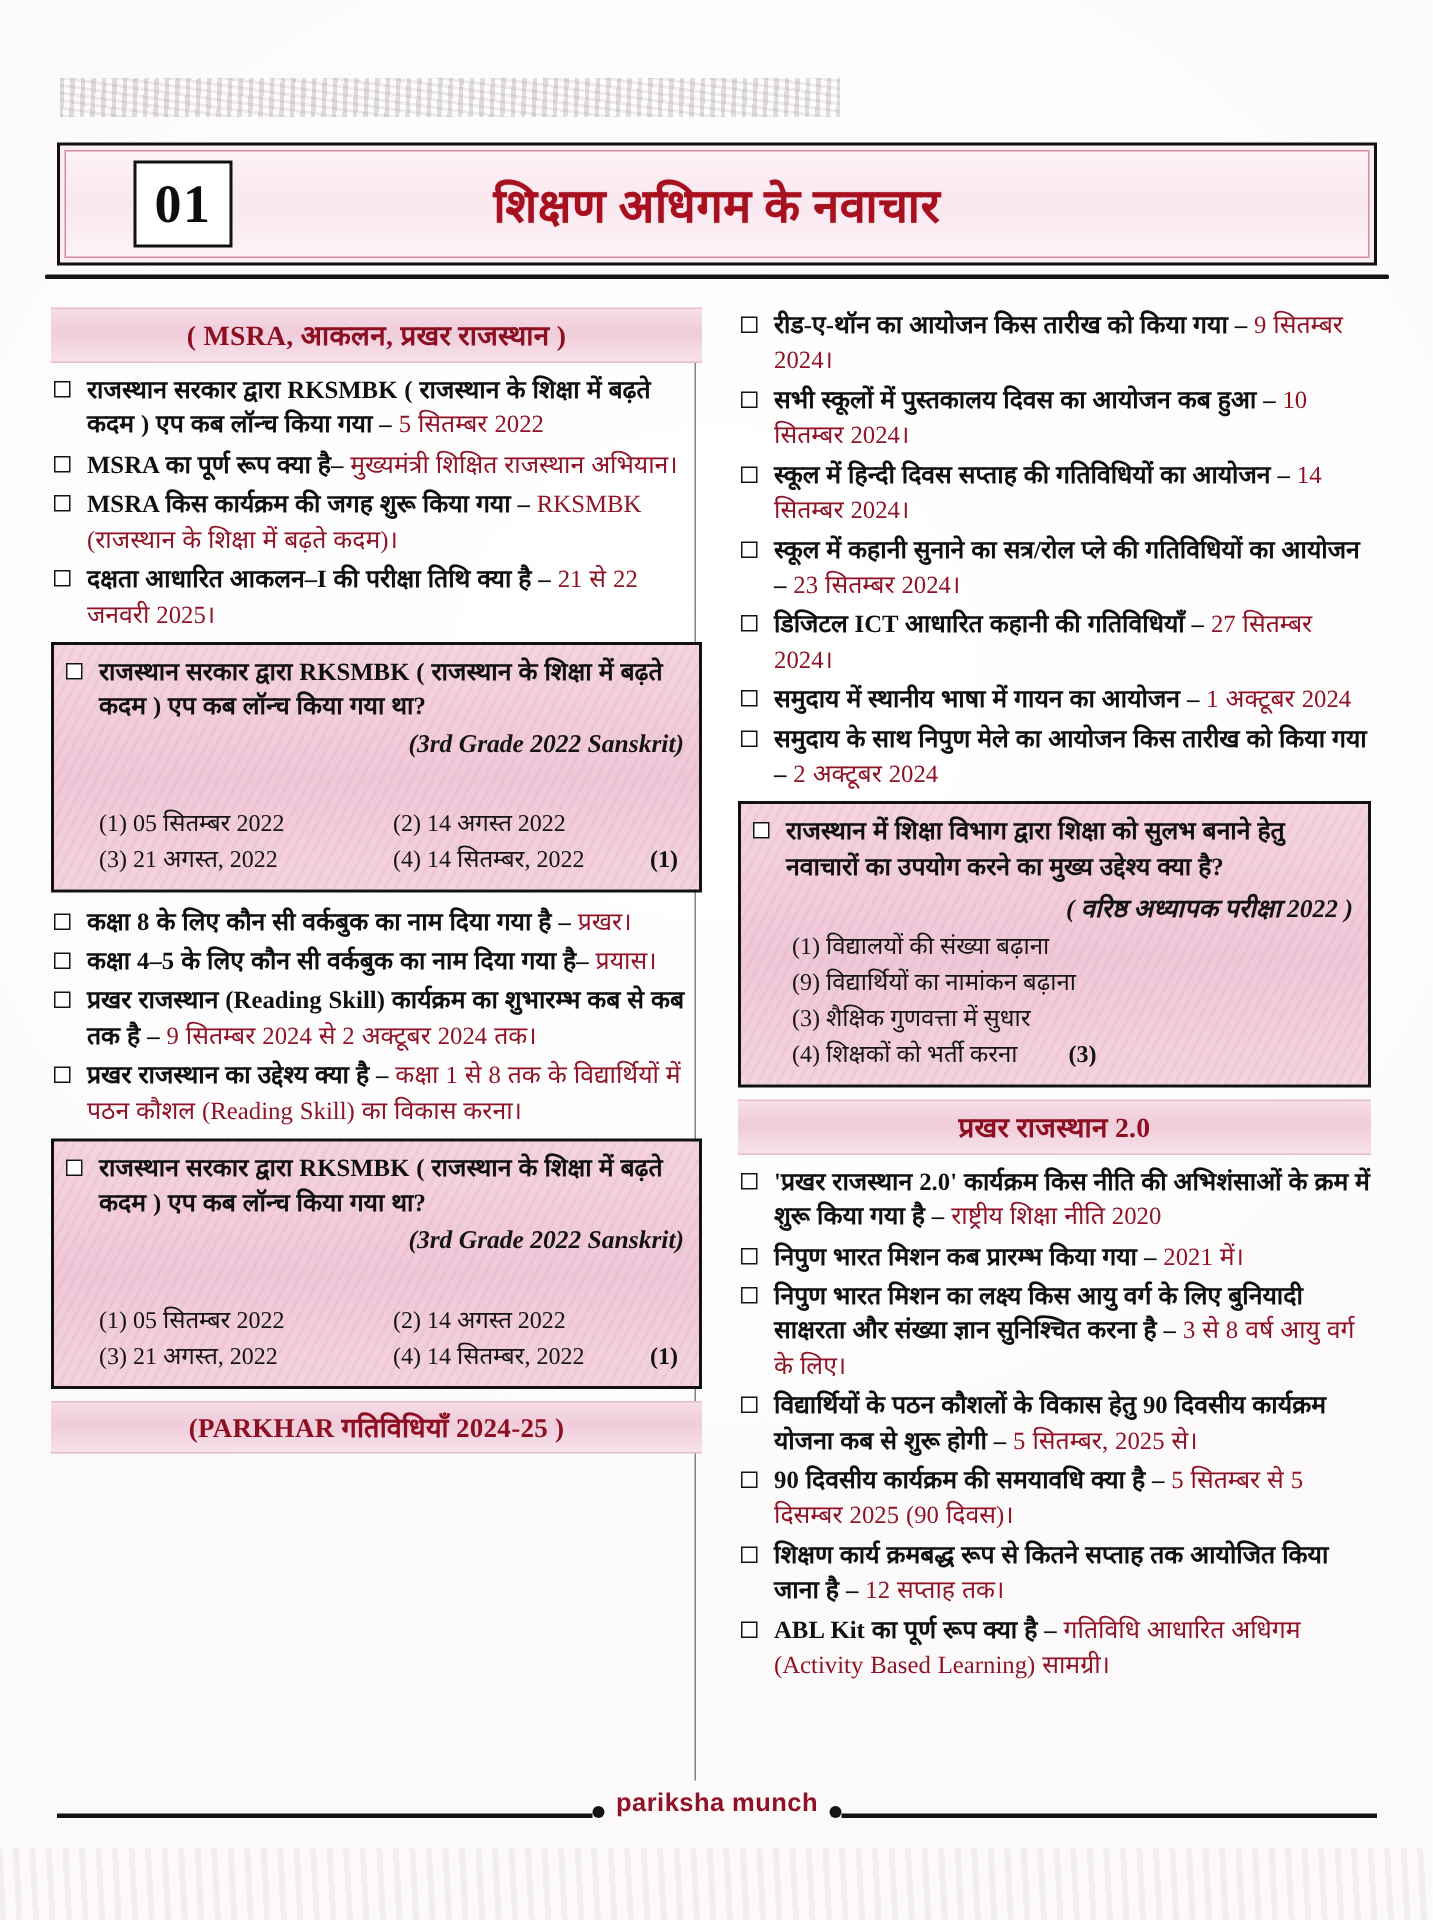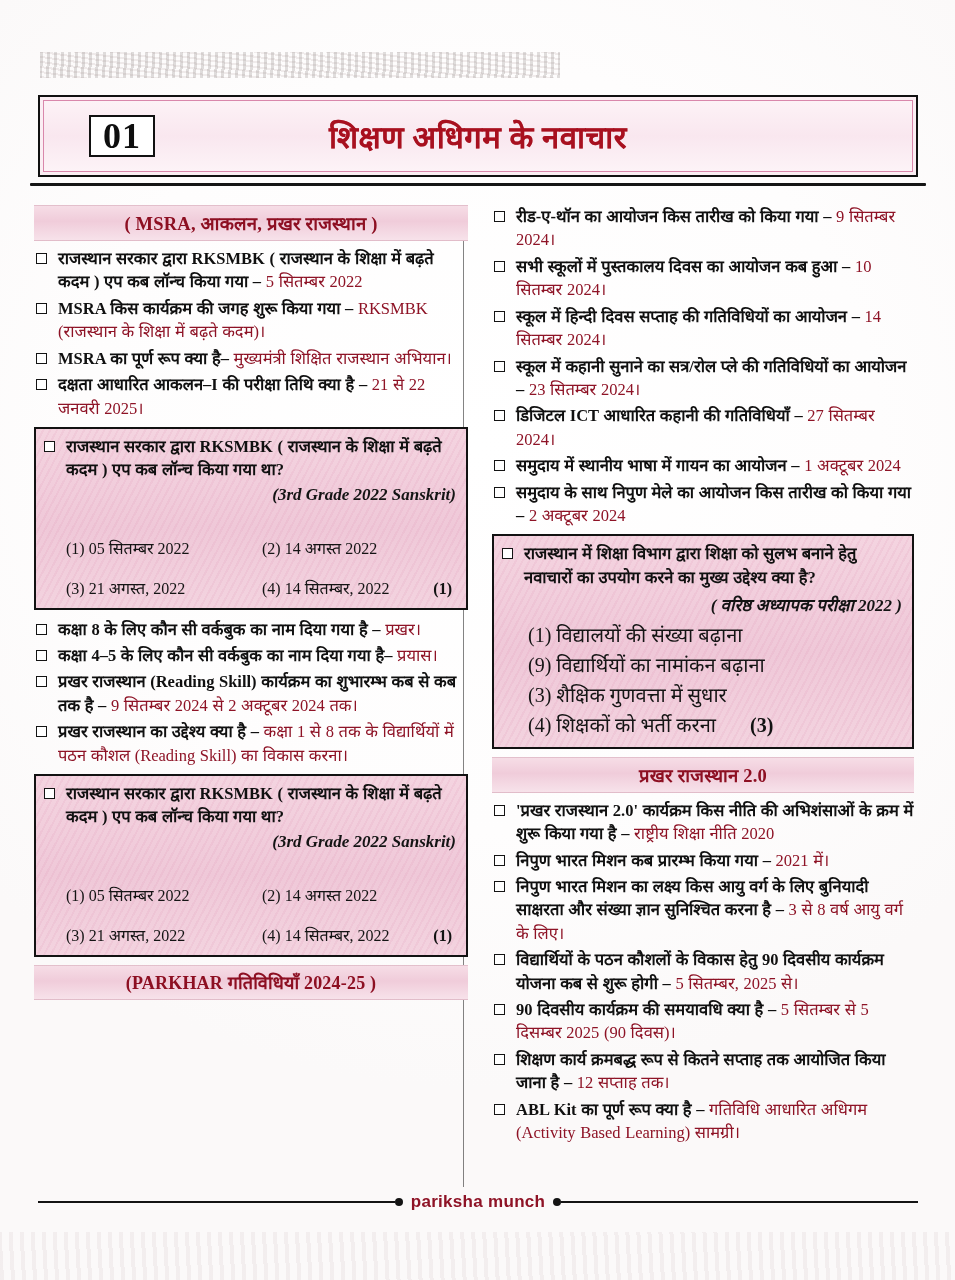--- a/index.html
+++ b/index.html
@@ -51,21 +51,21 @@
     left: 5px; right: 5px; top: 5px; bottom: 5px;
     border: 1.5px solid #d987ab;
     background: linear-gradient(180deg, #fdf2f6 0%, #f9e7ef 50%, #fdf3f7 100%);
     display: flex;
     align-items: center;
   }
   .chapter-num {
     position: absolute;
     left: 45px; top: 50%;
     transform: translateY(-50%);
-    width: 66px; height: 42px;
+    width: 66px; height: 58px;
     border: 2.5px solid #111;
     background: #fff;
     display: flex;
     align-items: center;
     justify-content: center;
     font-family: "Liberation Serif", serif;
     font-weight: bold;
     font-size: 36px;
     color: #0e0e0e;
     letter-spacing: 1px;
@@ -174,30 +174,30 @@
     font-family: "Liberation Serif", serif;
     font-style: italic;
     font-weight: bold;
     font-size: 17px;
     color: #141414;
     margin: 4px 2px 4px 0;
   }
   .mcq-opts-grid {
     display: grid;
     grid-template-columns: 1fr 1fr;
-    row-gap: 17px;
+    row-gap: 1px;
     padding-left: 24px;
     font-size: 16px;
     color: #141414;
     line-height: 1.45;
     margin-top: 32px;
   }
   .mcq-opts-col {
     padding-left: 28px;
-    font-size: 20px;
+    font-size: 16px;
     color: #141414;
     line-height: 1.5;
   }
   .mcq-opts-col .opt { display: block; }
   .opt-with-ans {
     display: flex;
     justify-content: space-between;
     align-items: flex-start;
   }
   .mcq-ans {
@@ -210,21 +210,21 @@
     font-weight: bold;
     color: #121212;
   }
 
   
   .footer {
     position: absolute;
     left: 38px; top: 1192px;
     width: 880px;
     display: flex;
-    align-items: center;
+    align-items: flex-end;
     justify-content: center;
     gap: 0;
   }
   .footer-rule {
     flex: 1 1 auto;
     height: 2.6px;
     background: #141414;
   }
   .footer-dot {
     width: 8px; height: 8px;
@@ -274,25 +274,25 @@
 
       <div class="section-band">( MSRA, आकलन, प्रखर राजस्थान )</div>
 
       <ul class="qlist">
           <li class="qitem">
             <span class="bullet"></span>
             <span class="qtext"><span class="q">राजस्थान सरकार द्वारा RKSMBK ( राजस्थान के शिक्षा में बढ़ते कदम ) एप कब लॉन्च किया गया – </span><span class="ans">5 सितम्बर 2022</span></span>
           </li>
           <li class="qitem">
             <span class="bullet"></span>
+            <span class="qtext"><span class="q">MSRA का पूर्ण रूप क्या है– </span><span class="ans">मुख्यमंत्री शिक्षित राजस्थान अभियान।</span></span>
+          </li>
+          <li class="qitem">
+            <span class="bullet"></span>
             <span class="qtext"><span class="q">MSRA किस कार्यक्रम की जगह शुरू किया गया – </span><span class="ans">RKSMBK (राजस्थान के शिक्षा में बढ़ते कदम)।</span></span>
-          </li>
-          <li class="qitem">
-            <span class="bullet"></span>
-            <span class="qtext"><span class="q">MSRA का पूर्ण रूप क्या है– </span><span class="ans">मुख्यमंत्री शिक्षित राजस्थान अभियान।</span></span>
           </li>
           <li class="qitem">
             <span class="bullet"></span>
             <span class="qtext"><span class="q">दक्षता आधारित आकलन–I की परीक्षा तिथि क्या है – </span><span class="ans">21 से 22 जनवरी 2025।</span></span>
           </li>
         </ul>
 
       <div class="mcq-box">
         <div class="mcq-q">
           <span class="bullet"></span>

